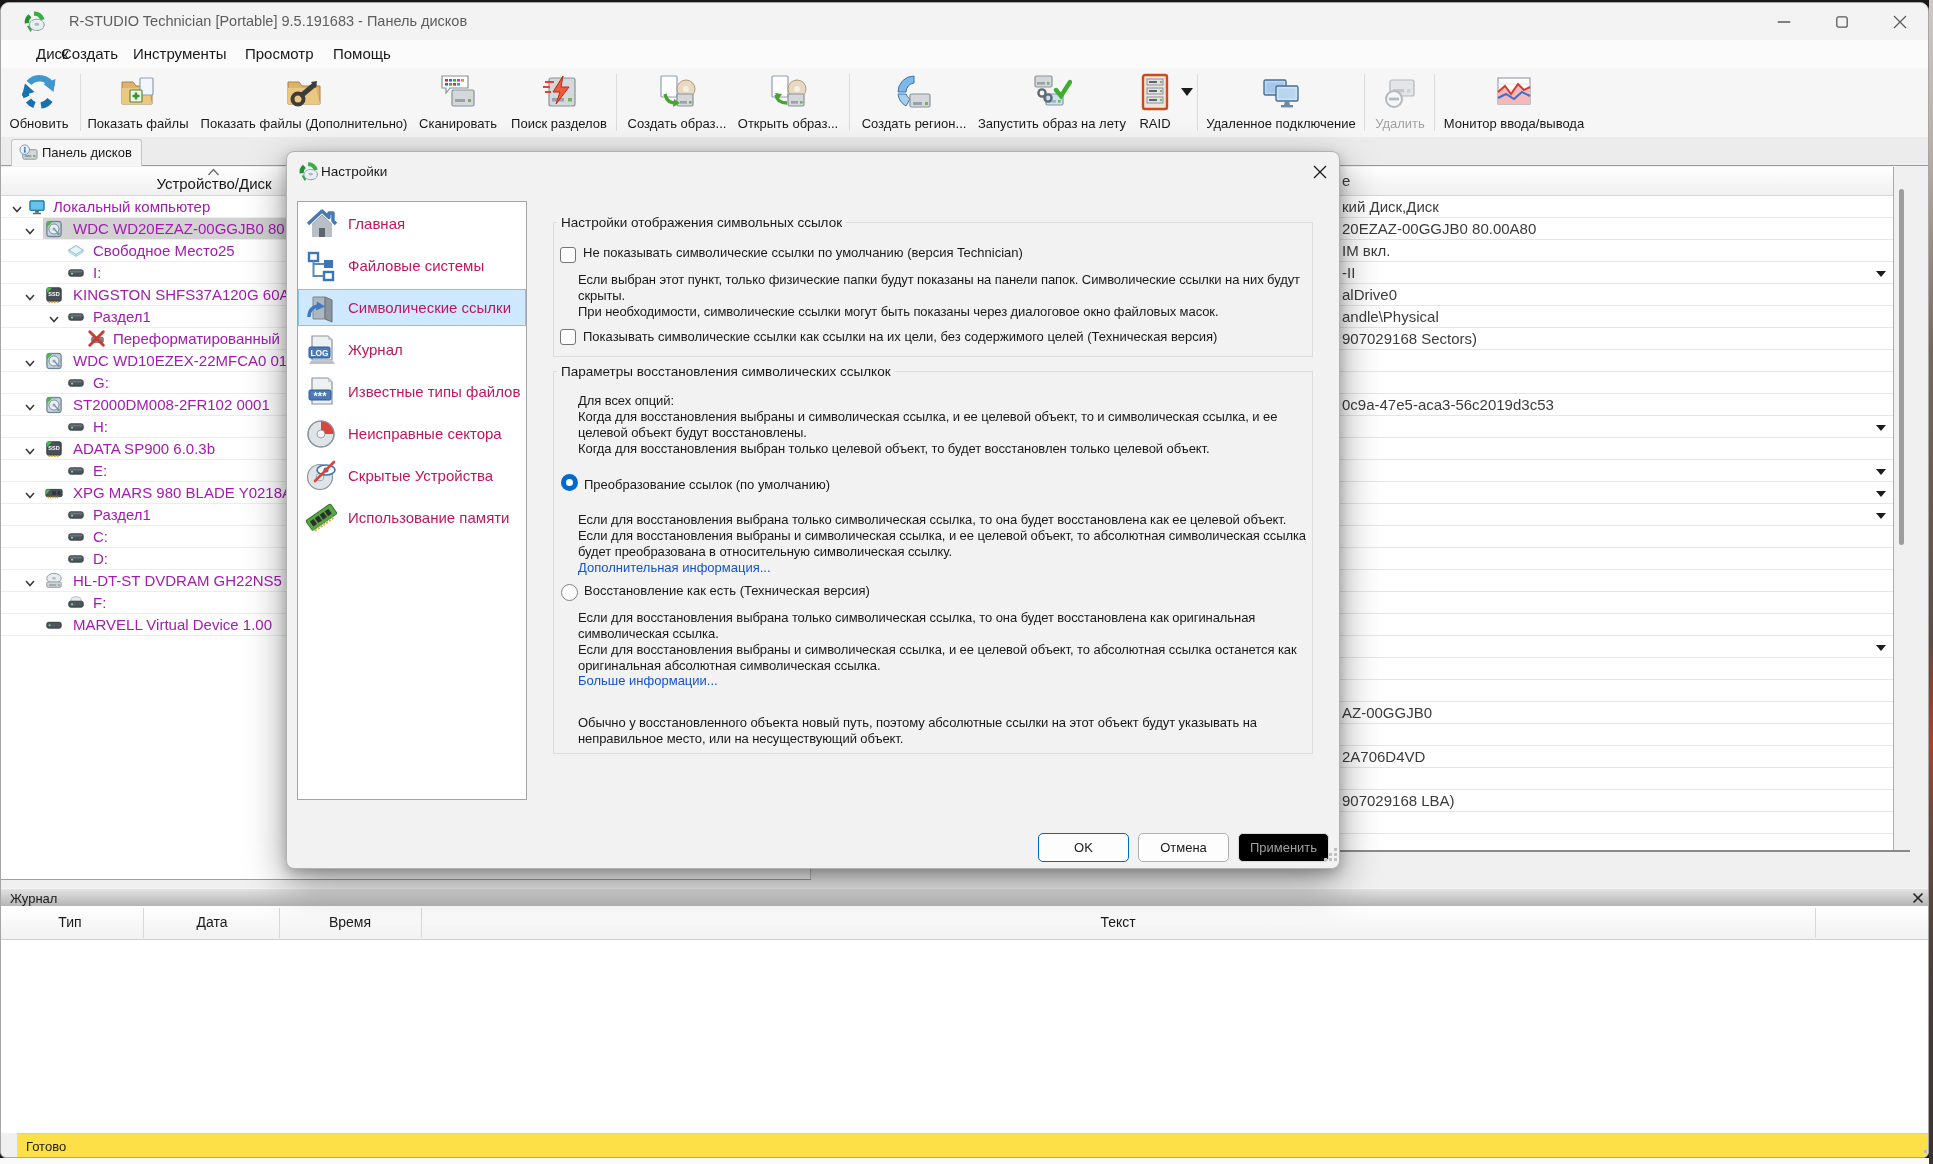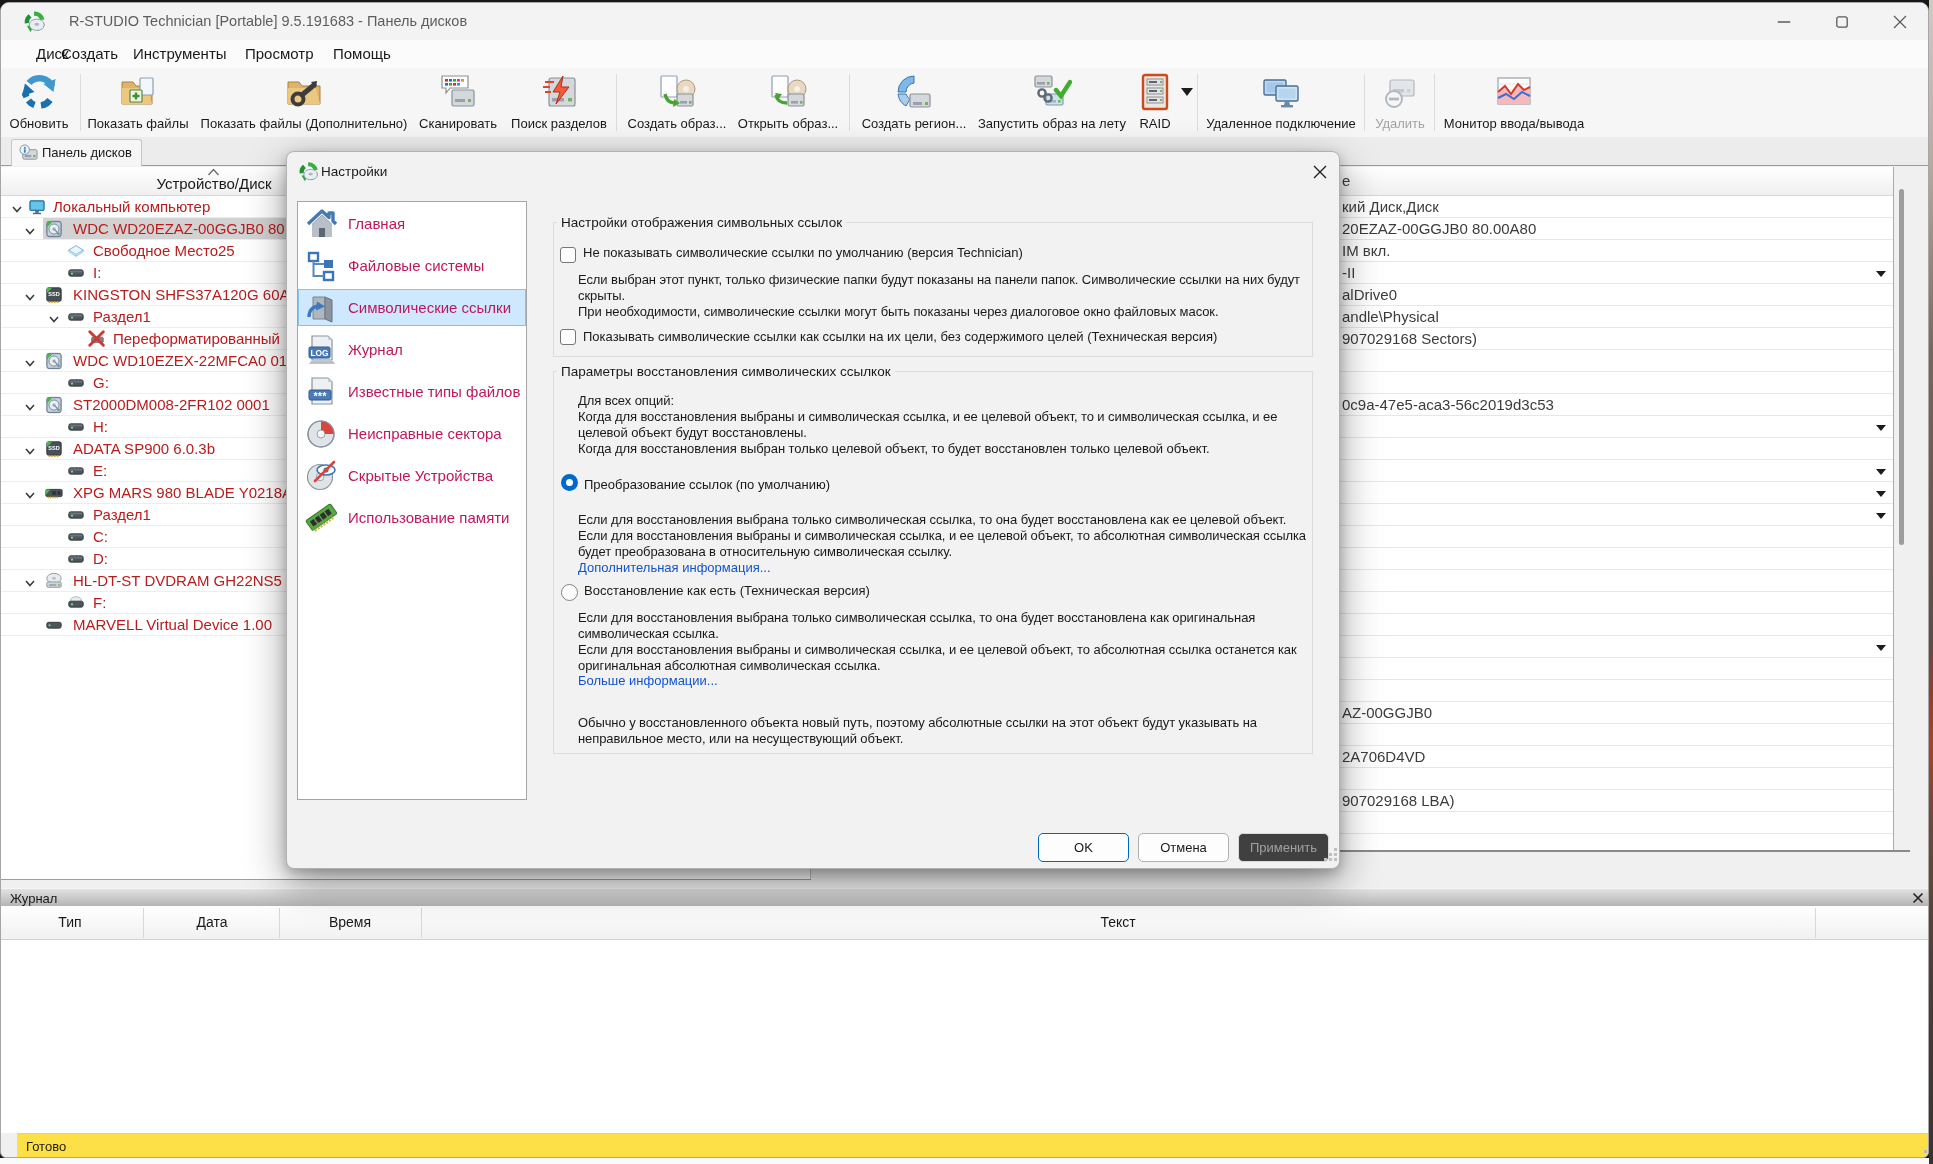--- a/index.html
+++ b/index.html
@@ -41,21 +41,21 @@
   #tree-pane { position:absolute; left:0; top:0; width:810px; height:713px; background:#fff; border-right:1px solid #c3c3c3; }
   #tree-header { position:absolute; left:0; top:0; width:100%; height:29px;
                  background:linear-gradient(#ffffff,#f0f0f0); border-bottom:1px solid #d7d7d7; }
   #tree-header-label { position:absolute; left:0; top:8px; width:426px; text-align:center; font-size:15px; color:#191919; }
   #tree-sort { position:absolute; left:206px; top:1px; }
   #tree-rows { position:absolute; left:0; top:29px; width:100%; }
   .tree-row { position:relative; width:100%; height:22px; border-bottom:1px solid #ededed; }
   .tree-row .sel { position:absolute; left:42px; right:0; top:0; bottom:0; background:#d2d2d2; }
   .tree-chev { position:absolute; top:5px; width:12px; height:12px; }
   .tree-icon { position:absolute; top:2px; width:18px; height:18px; }
-  .tree-label { position:absolute; top:0; height:22px; line-height:21px; font-size:15px; color:#b91c1c; }
+  .tree-label { position:absolute; top:0; height:22px; line-height:21px; font-size:15px; color:#a21caf; }
 
   #prop-pane { position:absolute; left:811px; top:0; width:1098px; height:685px; background:#fff; }
   #prop-pane-inner { position:absolute; left:0; top:0; right:16px; bottom:2px; border-right:1px solid #ababab; overflow:hidden; }
   #prop-header { position:absolute; left:0; top:0; width:100%; height:29px;
                  background:linear-gradient(#ffffff,#f0f0f0); border-bottom:1px solid #d7d7d7; }
   #prop-header-frag { position:absolute; left:530px; top:5px; font-size:15px; color:#3c3c3c; }
   #prop-rows { position:absolute; left:0; top:29px; width:100%; }
   .prop-row { position:relative; width:100%; height:22px; border-bottom:1px solid #e6e6e6; overflow:hidden; }
   .prop-text { position:absolute; left:530px; top:0; height:22px; line-height:21px; font-size:15px; color:#3c3c3c; }
   .prop-arrow { position:absolute; right:7px; top:9px; width:0; height:0;
@@ -115,21 +115,21 @@
   .radio.on::after { content:""; position:absolute; left:5px; top:5px; width:7px; height:7px; background:#fff; border-radius:50%; }
 
   .ctl-label { position:absolute; font-size:13px; color:#191919; line-height:18px; }
   .desc { position:absolute; font-size:13px; color:#191919; line-height:15.9px; letter-spacing:-0.08px; white-space:pre-line; }
   .dlg-link { position:absolute; font-size:13px; color:#1253cc; text-decoration:underline; line-height:16px; }
 
   .dlg-btn { position:absolute; top:681px; width:91px; height:29px; background:#fdfdfd;
              border:1px solid #b0b0b0; border-radius:5px; text-align:center; font-size:13px; color:#191919; line-height:27px; }
   #btn-ok { left:751px; border:1.6px solid #0067c0; }
   #btn-cancel { left:851px; }
-  #btn-apply { left:951px; background:#404040; border-color:#dadada; color:#a0a0a0; }
+  #btn-apply { left:951px; background:#000000; border-color:#dadada; color:#a0a0a0; }
   #dlg-grip { position:absolute; left:1036px; top:695px; width:16px; height:16px; }
 </style>
 </head>
 <body>
 
 <div id="window">
   <div id="titlebar">
     <span class="abs" style="left:22px; top:7px; width:24px; height:24px;" id="app-icon-slot"><svg viewBox="0 0 24 24" width="24" height="24">
       <path d="M11 1.5 A10 10 0 0 1 21.5 9.5 L17 10 A5.8 5.8 0 0 0 11 5.8 Z" fill="#36b044"></path>
       <path d="M1.8 13.5 A10 10 0 0 1 5.5 4.2 L8.5 7.6 A5.8 5.8 0 0 0 6.2 13 Z" fill="#1f9232"></path>

